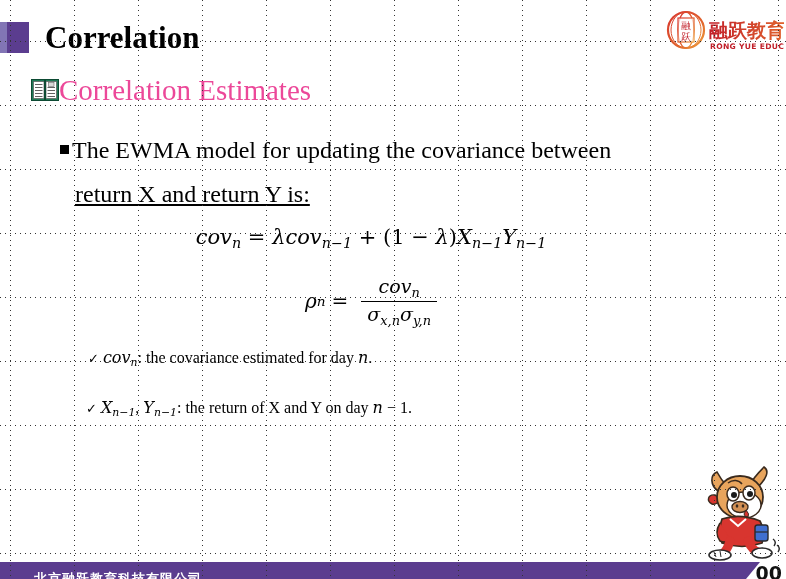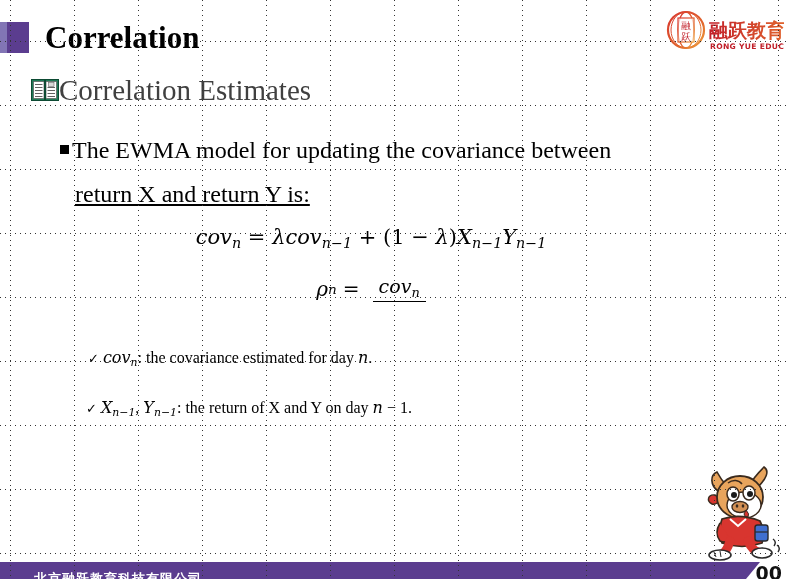--- a/index.html
+++ b/index.html
@@ -87,21 +87,21 @@
   #book-icon {
     position: absolute;
     left: 31px; top: 78px;
     width: 28px; height: 24px;
     z-index: 6;
   }
   #section-heading {
     position: absolute;
     left: 59px; top: 74px;
     font-size: 29px;
-    color: #404040;
+    color: #ec4899;
     white-space: nowrap;
     z-index: 6;
   }
 
   
   #bullet-block {
     position: absolute;
     left: 60px; top: 128px;
     width: 700px;
     z-index: 6;
@@ -321,20 +321,21 @@
   </div>
 
   <div id="eq2">
     <span class="inner math">
       <span>ρ</span>
         <span class="sub">n</span>
       <span class="upr" style="margin:0 6px;">=</span>
       <span class="frac">
         <span class="num"><span>cov</span><span class="sub">n</span></span>
         <span class="bar"></span>
+        <span class="den"><span>σ</span><span class="sub">x,n</span><span>σ</span><span class="sub">y,n</span></span>
       </span>
     </span>
   </div>
 
   <div id="sub1">
     <span class="check">✓</span><span class="mi">cov</span><span class="mi sub">n</span><span>: the covariance estimated for day </span><span class="mi">n</span><span>.</span>
   </div>
 
   <div id="sub2">
     <span class="check">✓</span><span class="mi">X</span><span class="mi sub">n−1</span><span>, </span><span class="mi">Y</span><span class="mi sub">n−1</span><span>: the return of X and Y on day </span><span class="mi">n</span><span> − 1</span><span>.</span>

